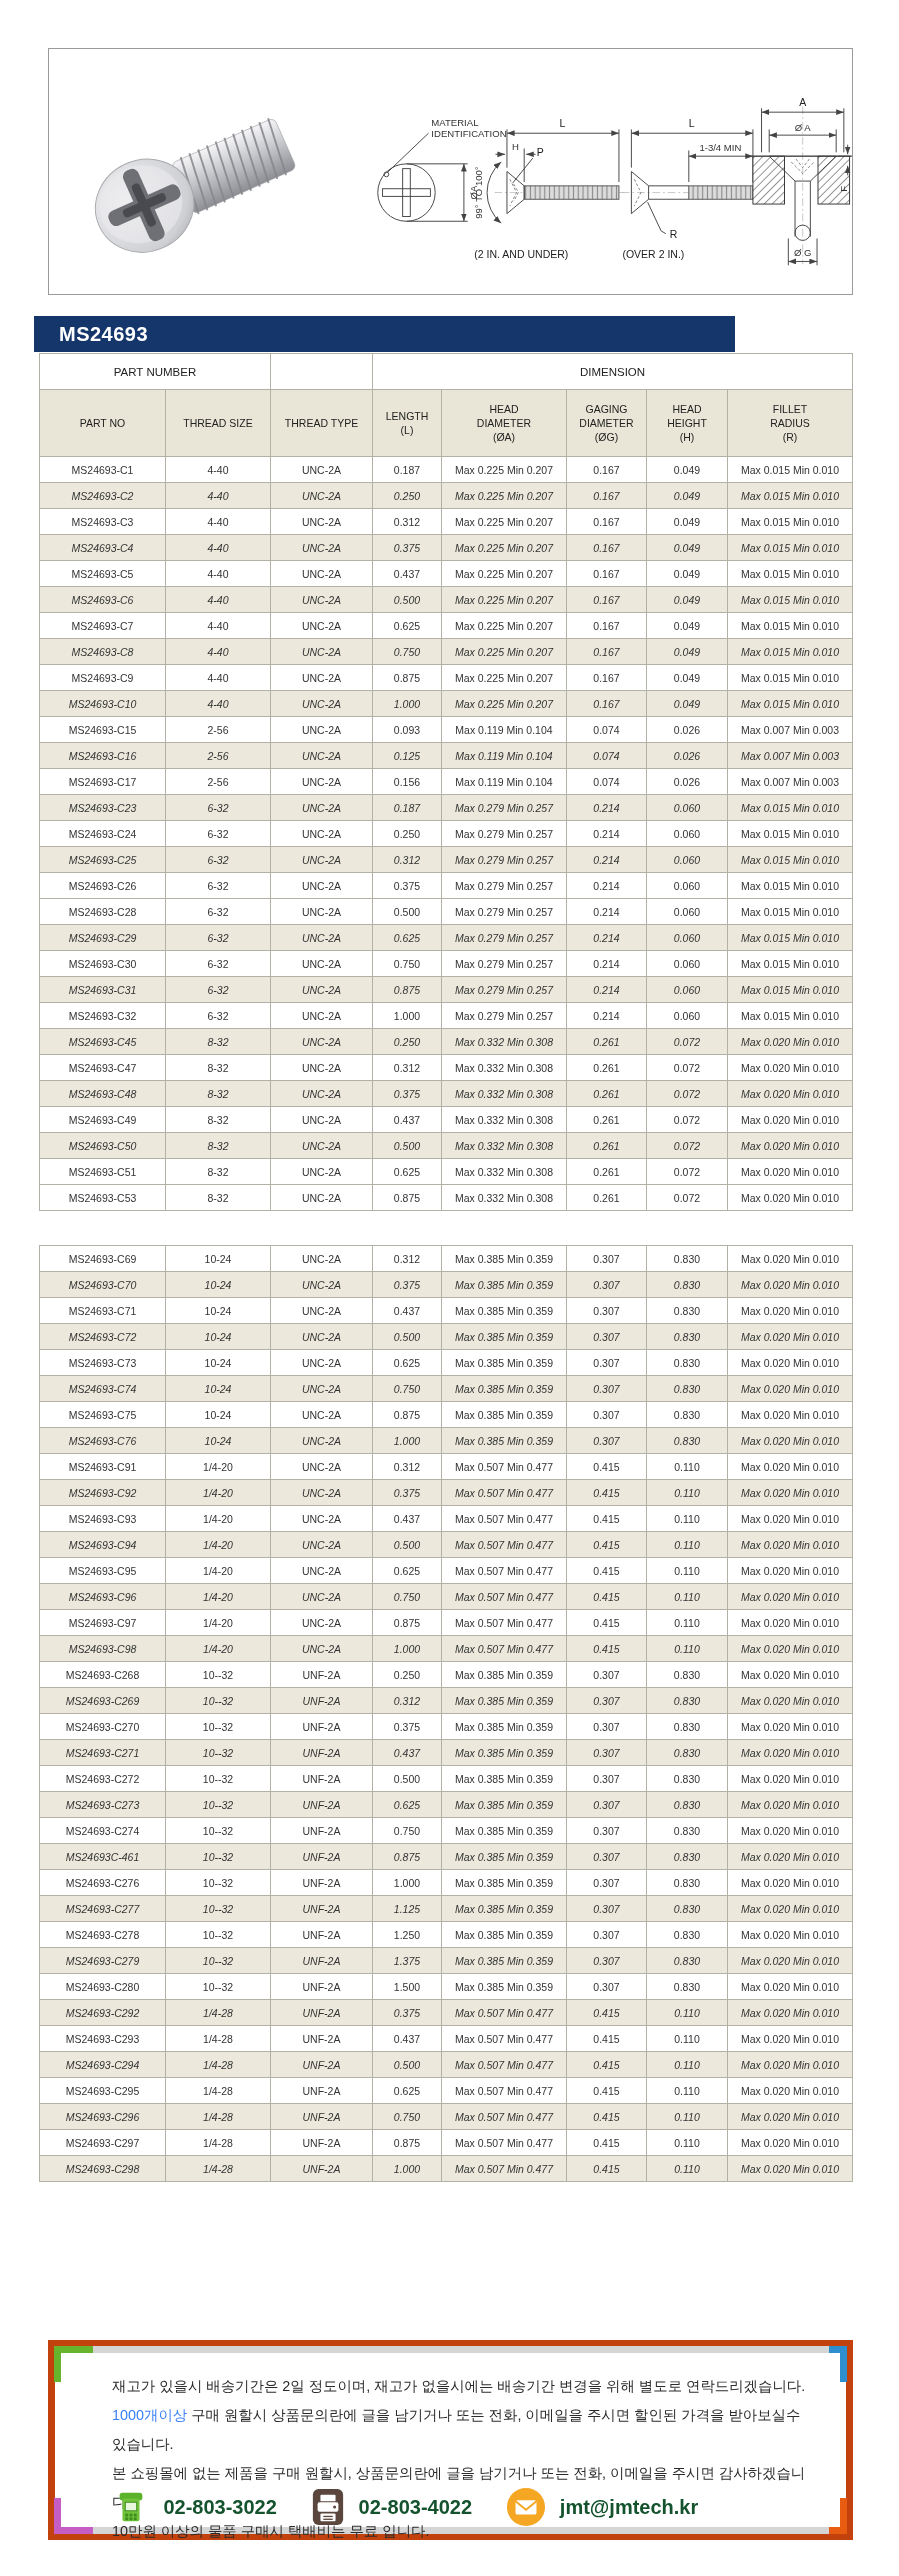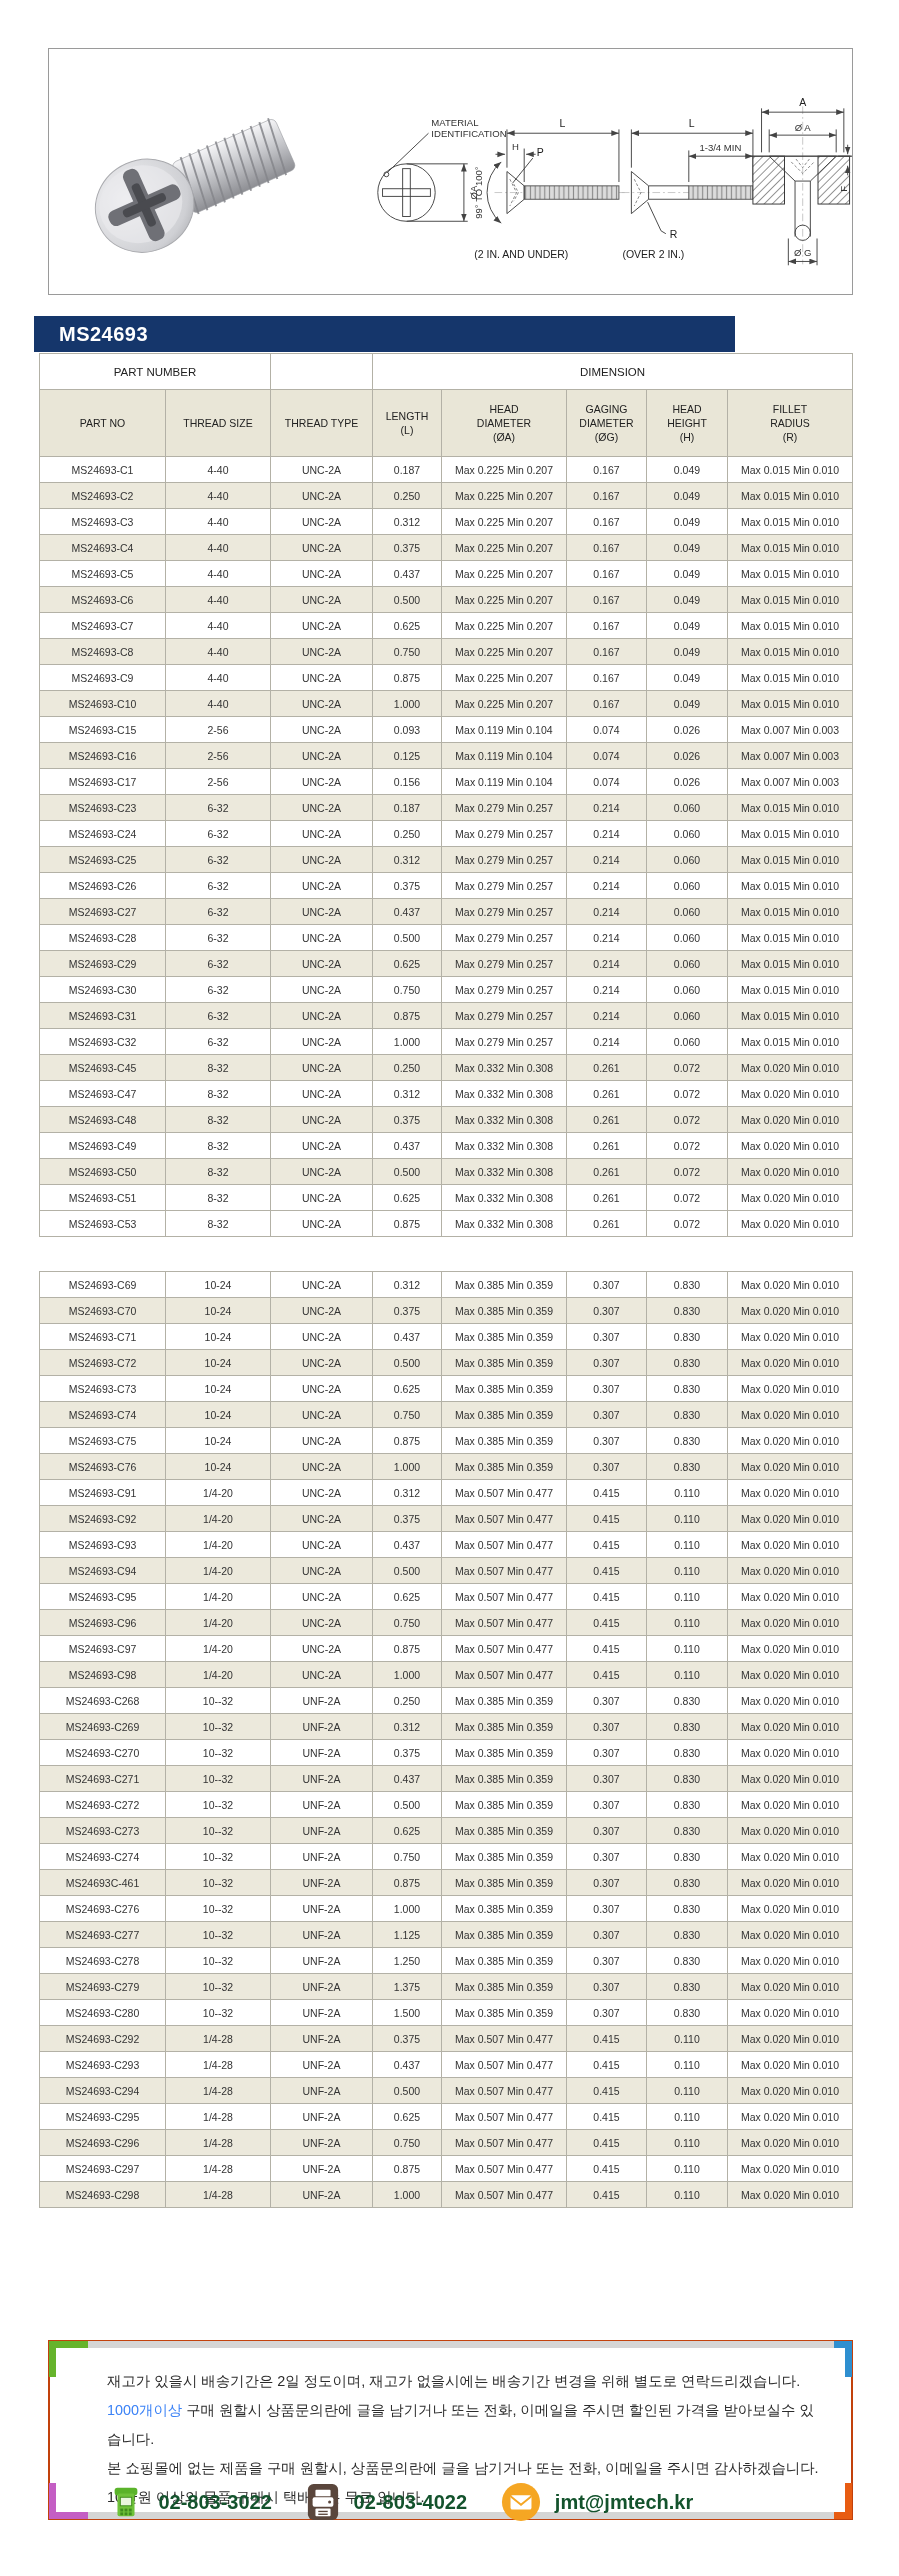--- a/index.html
+++ b/index.html
@@ -24,26 +24,26 @@
 
   
   .table-wrap { position:absolute; left:39px; top:353px; width:746px; }
   table { border-collapse:collapse; table-layout:fixed; width:813px; background:#fff; }
   table, th, td { border:1px solid #b3b1a6; }
   table { border-color:#8f8d84; }
   th { font-weight:normal; color:#222; text-align:center; background:#fff; }
   .grp th { height:36px; font-size:11.5px; }
   .cols th { height:67px; font-size:10.5px; background:#e9e6d7; white-space:pre-line; line-height:1.35; }
   td { height:26px; font-size:10.5px; color:#333; text-align:center; white-space:nowrap; overflow:hidden; }
-  tr.alt { background:#ece9dc; }
+  tr.alt { background:#ece9dc;font-style:italic; }
   .tbl-gap { height:34px; }
 
   
-  .footer-box { position:absolute; left:48px; top:2340px; width:805px; height:180px;
-                background:#fff; border:2px solid #c2410c;padding-left:40px; }
+  .footer-box { position:absolute; left:48px; top:2340px; width:805px; height:200px;
+                background:#fff; border:7px solid #c2410c;padding-left:40px; }
   .fc { position:absolute; }
   .bar-top    { left:38px; right:17px; top:-1px; height:6.7px; background:#d5d5d5; }
   .bar-bottom { left:38px; right:17px; bottom:-1px; height:6.7px; background:#d5d5d5; }
   .c-tl-h { left:-1px; top:-1px; width:39px; height:6.7px; background:#66b42c; }
   .c-tl-v { left:-1px; top:-1px; width:6.7px; height:36px; background:#66b42c; }
   .c-tr-h { right:-1px; top:-1px; width:18px; height:6.7px; background:#2e8fd0; }
   .c-tr-v { right:-1px; top:-1px; width:6.7px; height:36px; background:#2e8fd0; }
   .c-bl-h { left:-1px; bottom:-1px; width:39px; height:6.7px; background:#c45ec4; }
   .c-bl-v { left:-1px; bottom:-1px; width:6.7px; height:36px; background:#c45ec4; }
   .c-br-h { right:-1px; bottom:-1px; width:18px; height:6.7px; background:#e85c12; }
@@ -416,30 +416,20 @@
           <tr>
             <td>MS24693-C26</td>
             <td>6-32</td>
             <td>UNC-2A</td>
             <td>0.375</td>
             <td>Max 0.279  Min 0.257</td>
             <td>0.214</td>
             <td>0.060</td>
             <td>Max 0.015  Min 0.010</td>
           </tr>
-          <tr class="alt">
-            <td>MS24693-C27</td>
-            <td>6-32</td>
-            <td>UNC-2A</td>
-            <td>0.437</td>
-            <td>Max 0.279  Min 0.257</td>
-            <td>0.214</td>
-            <td>0.060</td>
-            <td>Max 0.015  Min 0.010</td>
-          </tr>
           <tr>
             <td>MS24693-C28</td>
             <td>6-32</td>
             <td>UNC-2A</td>
             <td>0.500</td>
             <td>Max 0.279  Min 0.257</td>
             <td>0.214</td>
             <td>0.060</td>
             <td>Max 0.015  Min 0.010</td>
           </tr>

